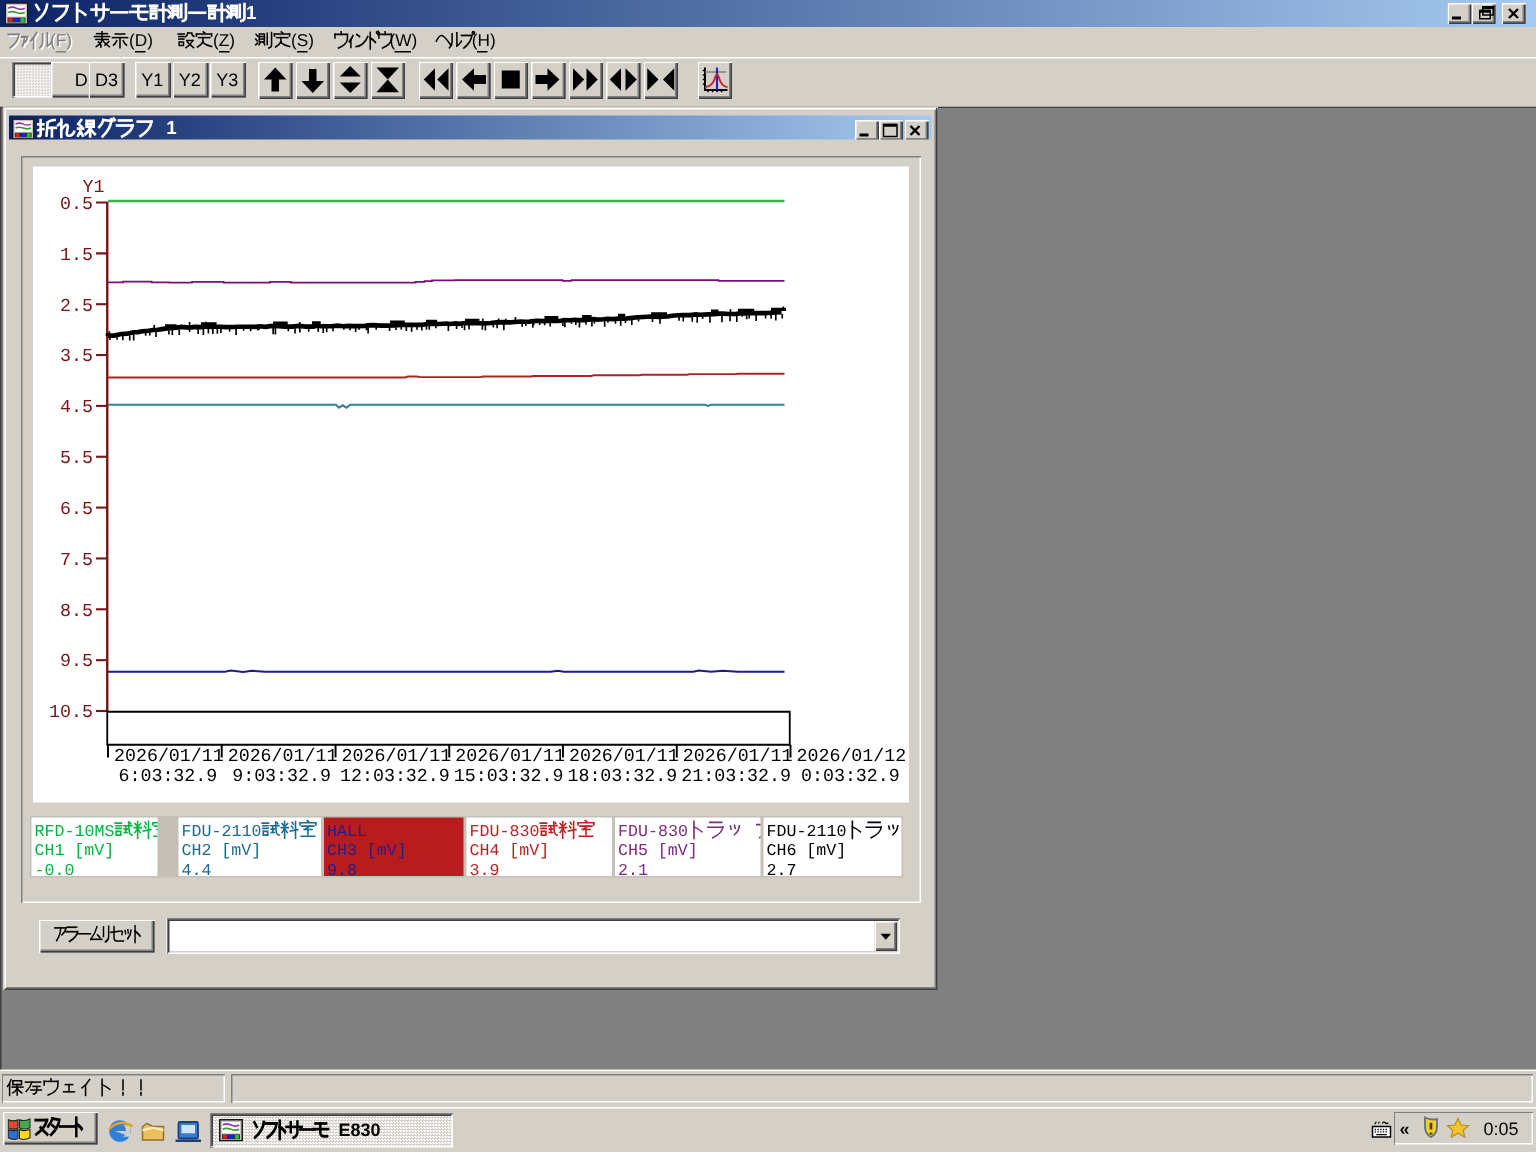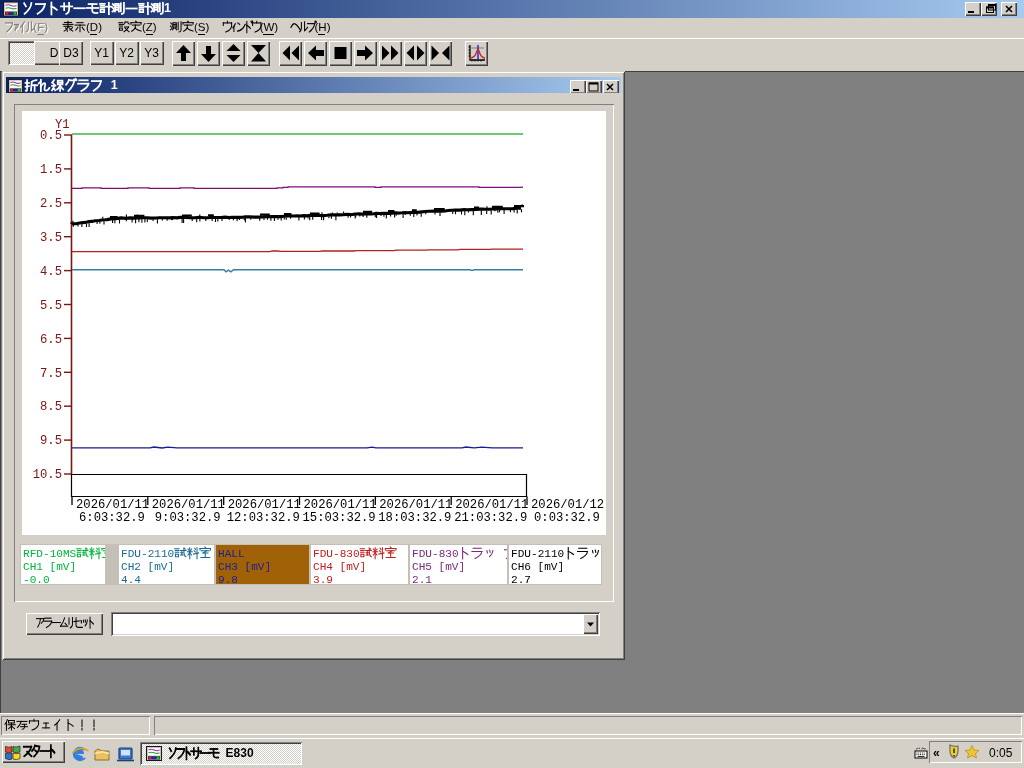--- a/index.html
+++ b/index.html
@@ -536,21 +536,21 @@
       </g>
     </svg>
 <svg style="position:absolute;left:2px;top:15px;overflow:visible" width="55" height="14">
       <text x="0.0" y="10.0" font-family="&quot;Liberation Mono&quot;, monospace" font-size="11.1" font-weight="normal" fill="#1b6a94">CH2</text>
       <text x="26.5" y="10.0" font-family="&quot;Liberation Mono&quot;, monospace" font-size="11.1" font-weight="normal" fill="#1b6a94">[mV]</text>
     </svg>
 <svg style="position:absolute;left:2px;top:28px;overflow:visible" width="21" height="14">
       <text x="0.0" y="10.0" font-family="&quot;Liberation Mono&quot;, monospace" font-size="11.1" font-weight="normal" fill="#1b6a94">4.4</text>
     </svg>
 </div>
-<div class="abs" style="left:216px;top:545px;width:93px;height:39px;background:#a16207;overflow:hidden">
+<div class="abs" style="left:216px;top:545px;width:93px;height:39px;background:#b91c1c;overflow:hidden">
 <svg style="position:absolute;left:2px;top:2px;overflow:visible" width="28" height="14">
       <text x="0.0" y="10.0" font-family="&quot;Liberation Mono&quot;, monospace" font-size="11.1" font-weight="normal" fill="#20208e">HALL</text>
     </svg>
 <svg style="position:absolute;left:2px;top:15px;overflow:visible" width="55" height="14">
       <text x="0.0" y="10.0" font-family="&quot;Liberation Mono&quot;, monospace" font-size="11.1" font-weight="normal" fill="#20208e">CH3</text>
       <text x="26.5" y="10.0" font-family="&quot;Liberation Mono&quot;, monospace" font-size="11.1" font-weight="normal" fill="#20208e">[mV]</text>
     </svg>
 <svg style="position:absolute;left:2px;top:28px;overflow:visible" width="21" height="14">
       <text x="0.0" y="10.0" font-family="&quot;Liberation Mono&quot;, monospace" font-size="11.1" font-weight="normal" fill="#20208e">9.8</text>
     </svg>

